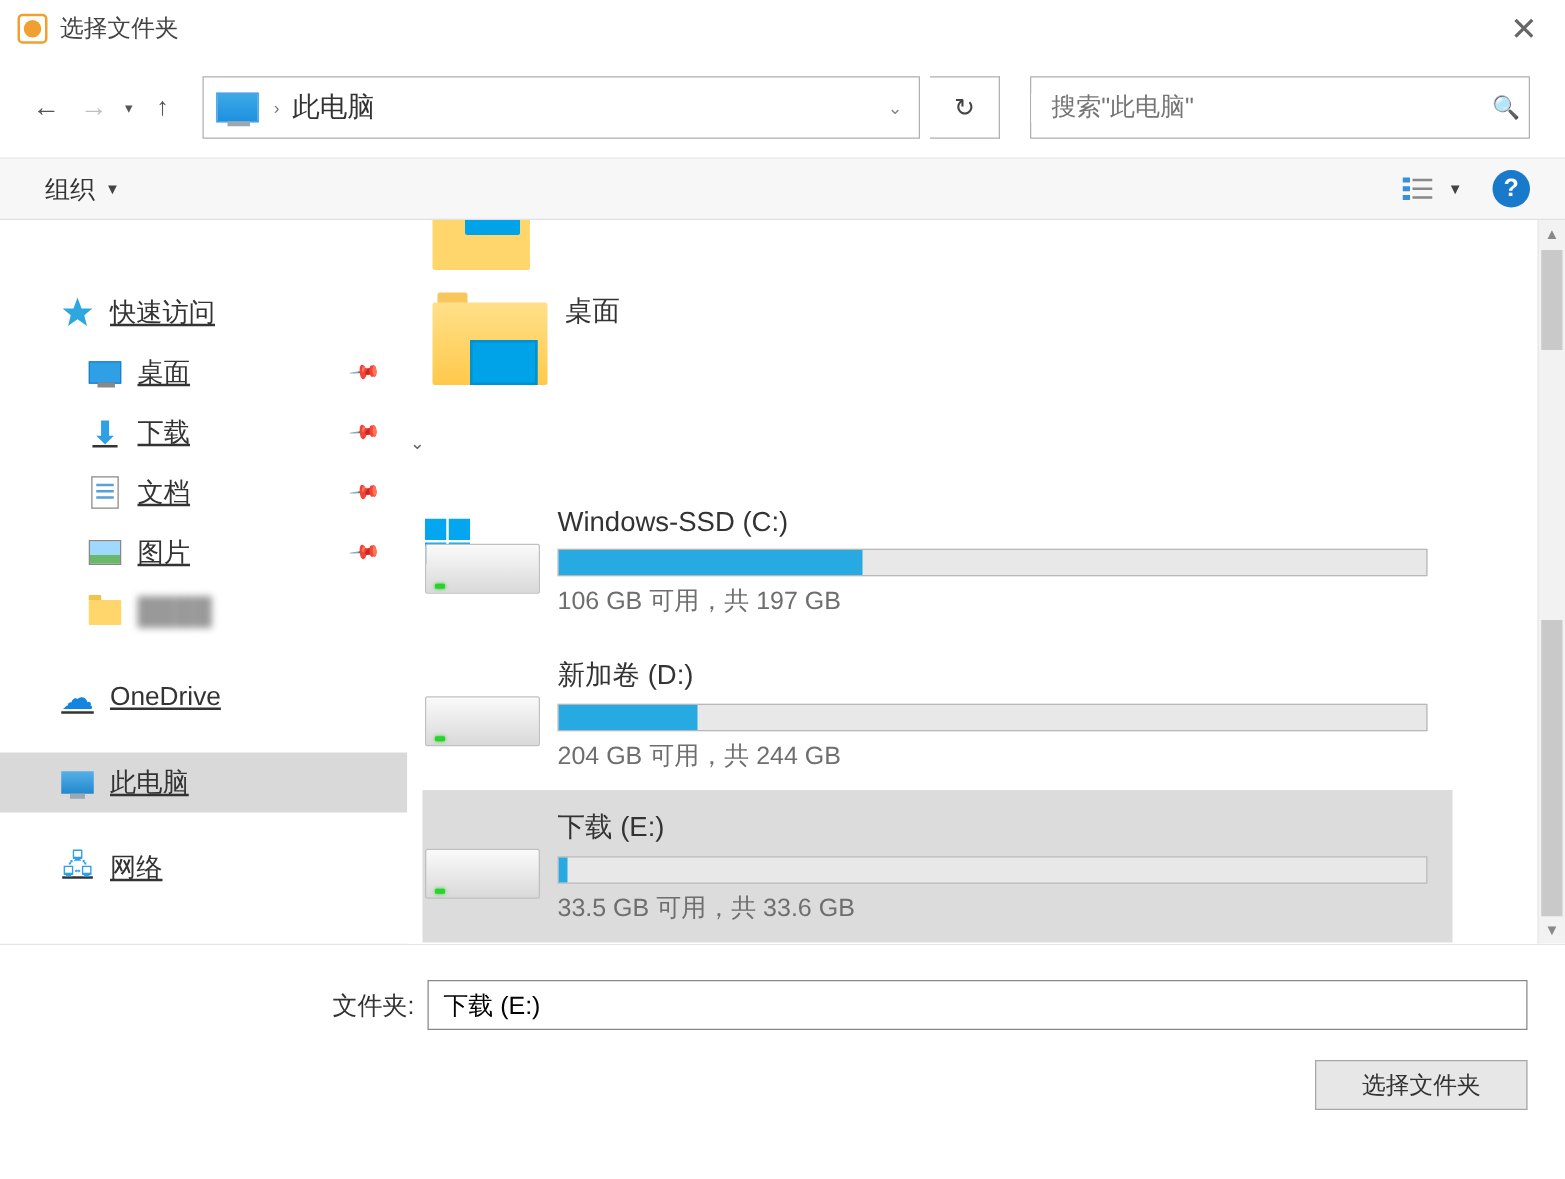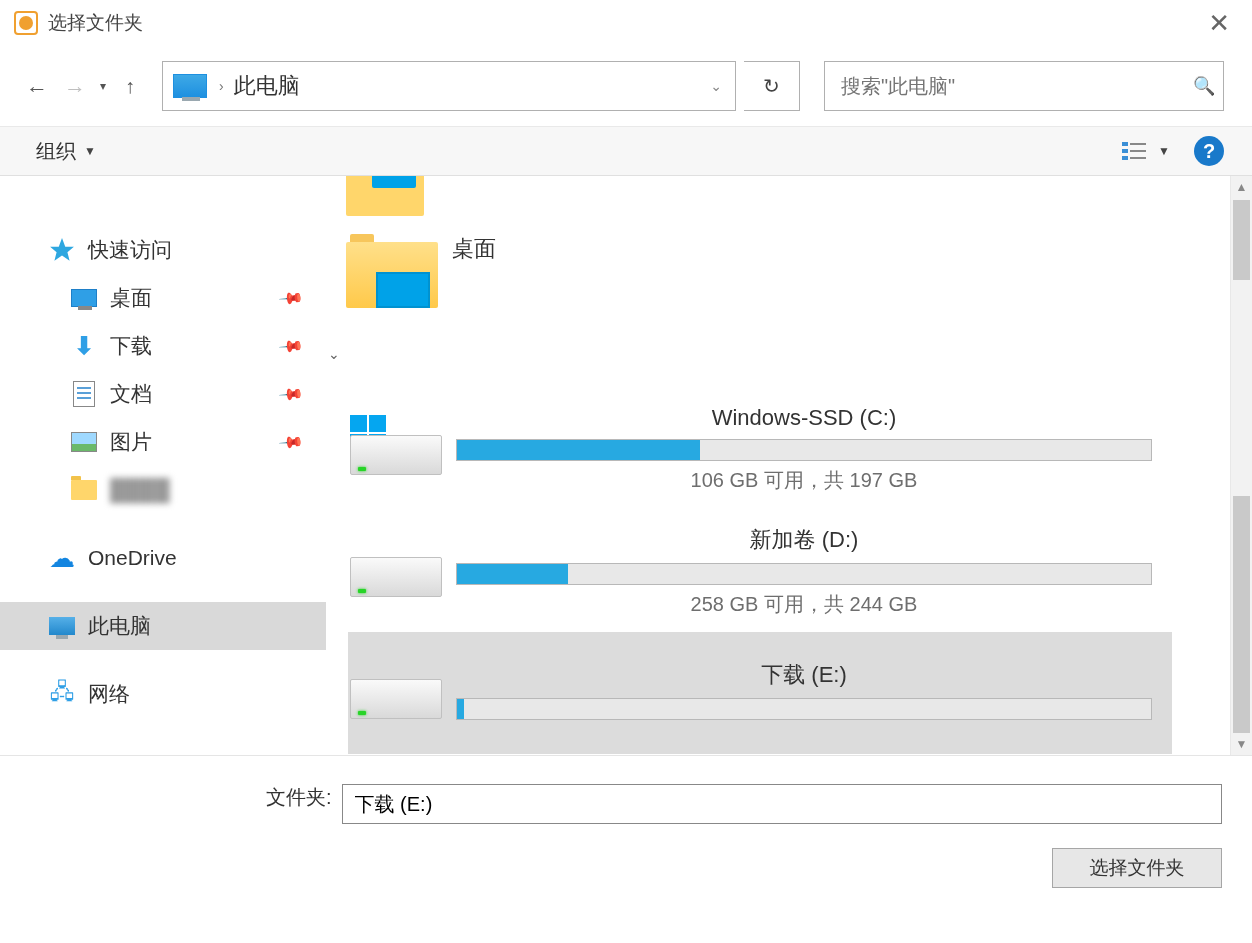--- a/index.html
+++ b/index.html
@@ -34,21 +34,21 @@
 .toolbar { height: 50px; border-top:1px solid #e9e9e9; border-bottom:1px solid #e0e0e0; background:#f7f7f7; display:flex; align-items:center; padding: 0 28px 0 36px; }
 .org-label { font-size: 20px; color:#333; }
 .org-drop { margin-left: 8px; font-size:12px; color:#444; }
 .view-icon { width:24px; height:22px; margin-left:auto; position:relative; }
 .view-icon svg { width:24px; height:22px; }
 .view-drop { margin: 0 24px 0 12px; font-size:12px; color:#444; }
 .help-icon { width:30px; height:30px; background:#1979ca; border-radius:50%; color:#fff; display:flex; align-items:center; justify-content:center; font-size:20px; font-weight:bold; }
 
 
 .split { display:flex; height: 580px; border-bottom: 1px solid #e5e5e5; }
-.sidebar { width: 326px; padding-top: 50px; overflow: hidden; }
+.sidebar { width: 326px; padding-top: 50px; overflow: hidden; text-decoration: underline; }
 .side-item { display:flex; align-items:center; height: 48px; padding-left: 44px; font-size: 21px; color:#333; position:relative; }
 .side-item.selected { background:#d9d9d9; }
 .side-item .icon-slot { width: 36px; height: 30px; display:flex; align-items:center; justify-content:center; margin-right: 8px; }
 .pin { position:absolute; right: 24px; color:#888; font-size:16px; transform: rotate(40deg); }
 .qa-icon svg { width:26px; height:26px; }
 .sub { padding-left: 66px; }
 .side-gap { height: 20px; }
 
 .content { flex:1; position:relative; background:#fff; overflow:hidden; }
 .scrollbar-v { position:absolute; right:0; top:0; bottom:0; width:22px; background:#f2f2f2; border-left:1px solid #e8e8e8; }
@@ -66,38 +66,38 @@
 .folder-big { width: 92px; height: 76px; position:relative; }
 .folder-big .tab { position:absolute; left:4px; top:2px; width:24px; height:10px; background:#f7c65c; border-radius:2px 2px 0 0; }
 .folder-big .body { position:absolute; left:0; top:10px; width:92px; height:66px; background: linear-gradient(#ffe08a, #ffc94a); border-radius:2px; }
 .folder-big .blue { position:absolute; left:30px; top:40px; width:54px; height:36px; background:#00a2e8; border:2px solid #0092d0; }
 .tile-label { font-size: 22px; margin-left: 14px; margin-top: 2px; }
 
 .group-header { position:absolute; left:0; top:170px; display:flex; align-items:center; padding-left:2px; }
 .group-chev { color:#666; font-size:14px; margin-right: 6px; }
 .group-text { color:#1560bd; font-size: 22px; }
 
-.drive { position:absolute; left:22px; width: 824px; height: 122px; display:flex; align-items:center; padding: 6px 0 6px 2px; text-align: center; }
+.drive { position:absolute; left:12px; width: 824px; height: 122px; display:flex; align-items:center; padding: 6px 0 6px 2px; }
 .drive.selected { background:#dcdcdc; }
 .drive-icon { width: 92px; height: 68px; position:relative; margin-right: 14px; }
 .drive-icon .top { position:absolute; left:0; top:20px; width:92px; height:40px; background: linear-gradient(#fafafa,#d9d9d9); border:1px solid #c0c0c0; border-radius:2px; }
 .drive-icon .light { position:absolute; left:8px; bottom:12px; width:8px; height:4px; background:#28d428; border-radius:1px; box-shadow: 0 0 3px #28d428; }
 .drive-icon .winlogo { position:absolute; left:0; top:0; width:38px; height:38px; }
 .drive-icon .winlogo .q { position:absolute; width:17px; height:17px; }
 .winlogo .q.a{left:0;top:0;background:#05a6f0;} .winlogo .q.b{left:19px;top:0;background:#05a6f0;}
 .winlogo .q.c{left:0;top:19px;background:#05a6f0;} .winlogo .q.d{left:19px;top:19px;background:#05a6f0;}
 .drive-info { flex:1; padding-right: 20px; }
 .drive-name { font-size: 22px; color:#333; margin-bottom: 8px; }
 .drive-bar { height: 22px; border:1px solid #b8b8b8; background:#e8e8e8; position:relative; margin-bottom: 6px; }
 .drive-fill { position:absolute; left:0; top:0; bottom:0; background:#27a9e1; }
 .drive-status { font-size: 20px; color:#6e6e6e; }
 
 
 .footer { height: 146px; padding: 28px 30px 0 0; display:flex; flex-direction:column; align-items:flex-end; }
-.folder-row { display:flex; align-items:flex-start; width: 100%; padding-left: 266px; }
+.folder-row { display:flex; align-items:center; width: 100%; padding-left: 266px; }
 .folder-label { font-size: 20px; color:#333; margin-right: 10px; }
 .folder-input { flex:1; height: 40px; border:1px solid #888; padding: 0 12px; font-size: 20px; outline:none; }
 .button-row { display:flex; gap: 12px; margin-top: 24px; }
 .btn { width: 170px; height: 40px; border:1px solid #a6a6a6; background:#e7e7e7; font-size: 19px; display:flex; align-items:center; justify-content:center; }
 
 
 .ic-desktop { width:26px; height:18px; background:#2f9fe6; border:1px solid #1e7fc8; position:relative; }
 .ic-desktop::after{content:""; position:absolute; bottom:-4px; left:6px; width:14px; height:4px; background:#888;}
 .ic-down { color:#2f9fe6; font-size:24px; font-weight:bold; }
 .ic-doc { width:22px; height:26px; border:1px solid #888; background:#fff; position:relative; }
@@ -264,34 +264,35 @@
     <div class="drive" style="top:334px">
       <div class="drive-icon">
         <div class="top"></div>
           <div class="light"></div>
       </div>
       <div class="drive-info">
         <div class="drive-name">新加卷 (D:)</div>
         <div class="drive-bar">
             <div class="drive-fill" style="width:16%"></div>
           </div>
-        <div class="drive-status">258 GB 可用，共 244 GB</div>
+        <div class="drive-status">204 GB 可用，共 244 GB</div>
       </div>
     </div>
 
     <div class="drive selected" style="top:456px">
       <div class="drive-icon">
         <div class="top"></div>
           <div class="light"></div>
       </div>
       <div class="drive-info">
         <div class="drive-name">下载 (E:)</div>
         <div class="drive-bar">
             <div class="drive-fill" style="width:1%"></div>
           </div>
+        <div class="drive-status">33.5 GB 可用，共 33.6 GB</div>
       </div>
     </div>
 
     <div class="scrollbar-v">
       <div class="arrow top">▲</div>
       <div class="thumb"></div>
       <div class="thumb2"></div>
       <div class="arrow bottom">▼</div>
     </div>
   </div>

